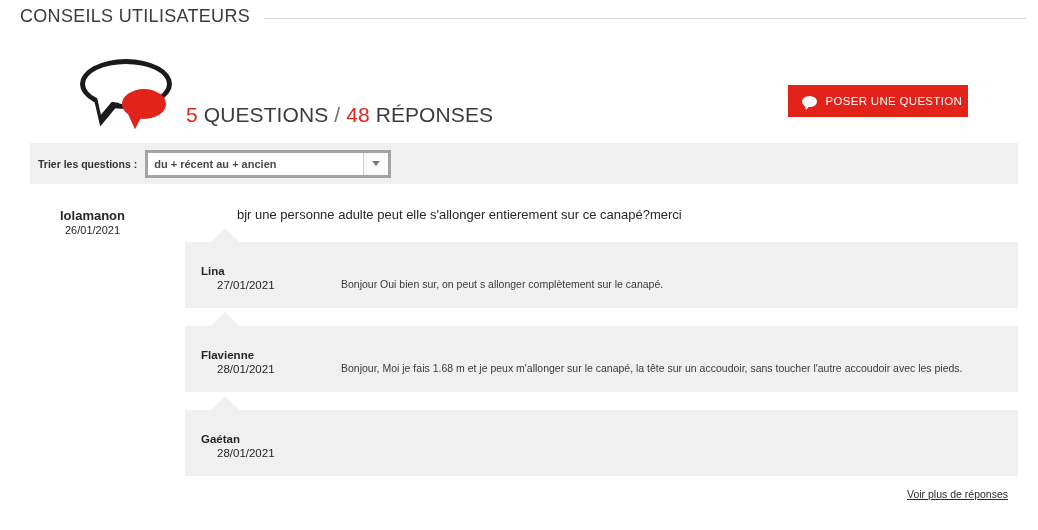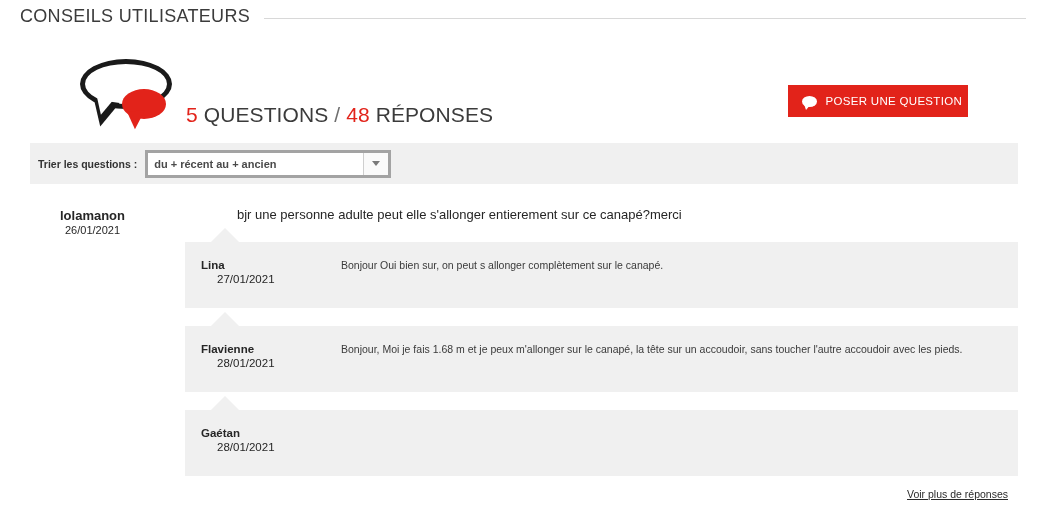--- a/index.html
+++ b/index.html
@@ -240,21 +240,21 @@
     padding-top: 4px;
     line-height: 18px;
   }
 
   .answer {
     position: relative;
     background: #f0f0f0;
     margin-top: 18px;
     padding: 16px 14px 16px 16px;
     display: flex;
-    align-items: flex-start;
+    align-items: flex-end;
     min-height: 34px;
   }
   .answer .notch {
     position: absolute;
     left: 26px;
     top: -14px;
     width: 0;
     height: 0;
     border-left: 14px solid transparent;
     border-right: 14px solid transparent;

